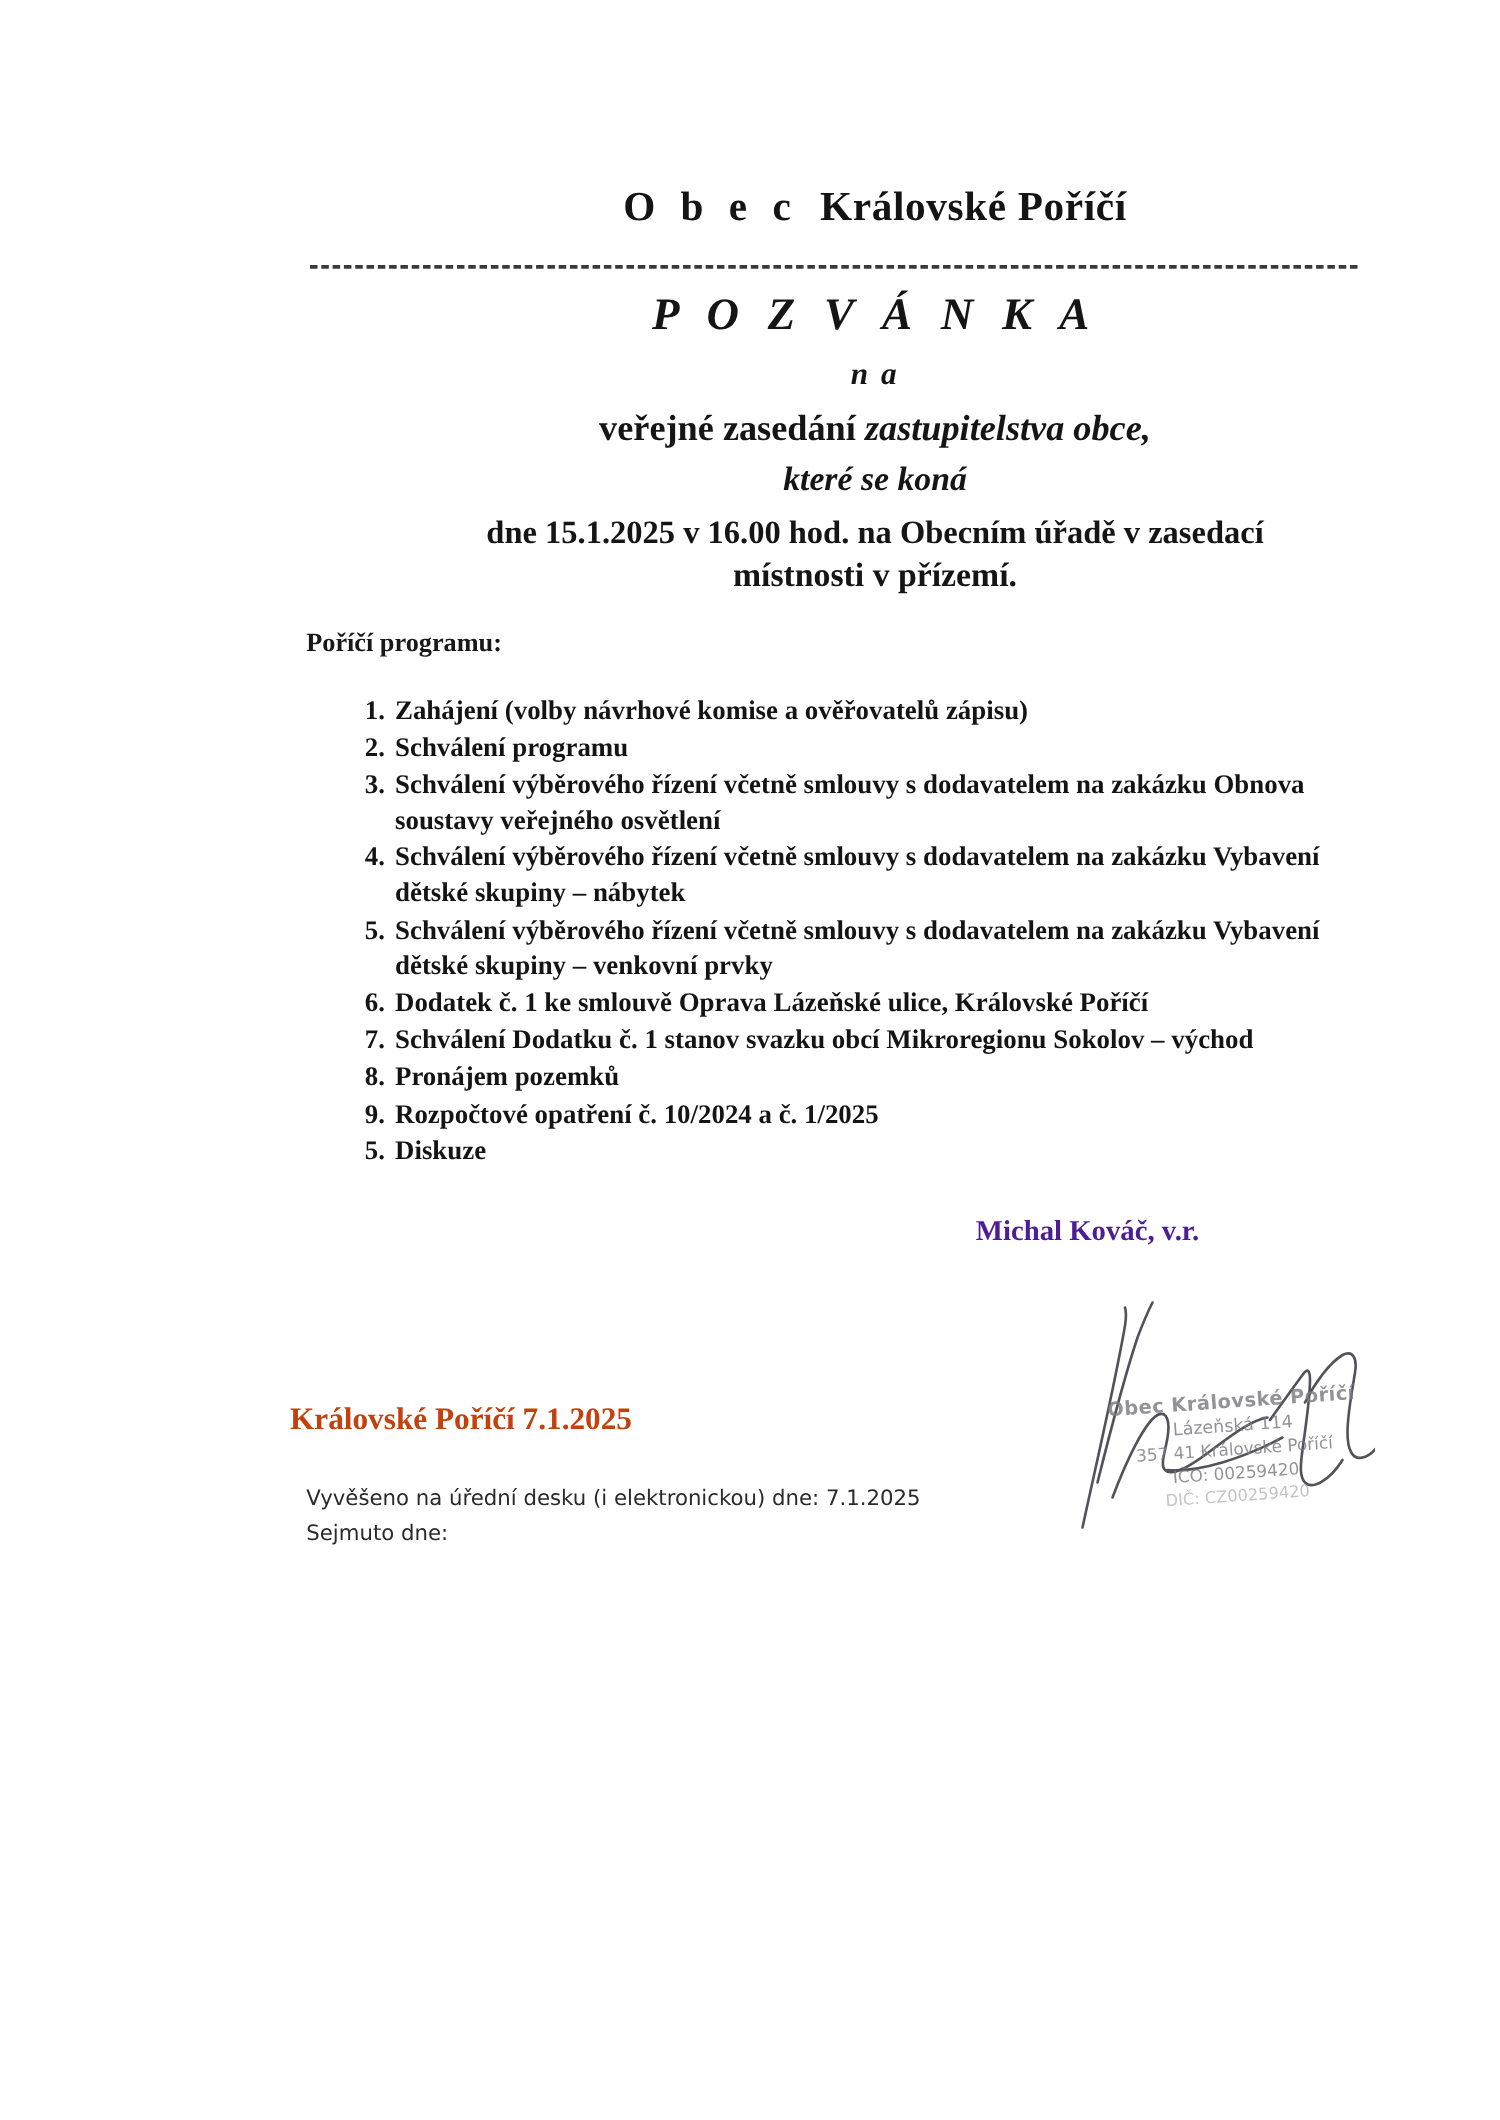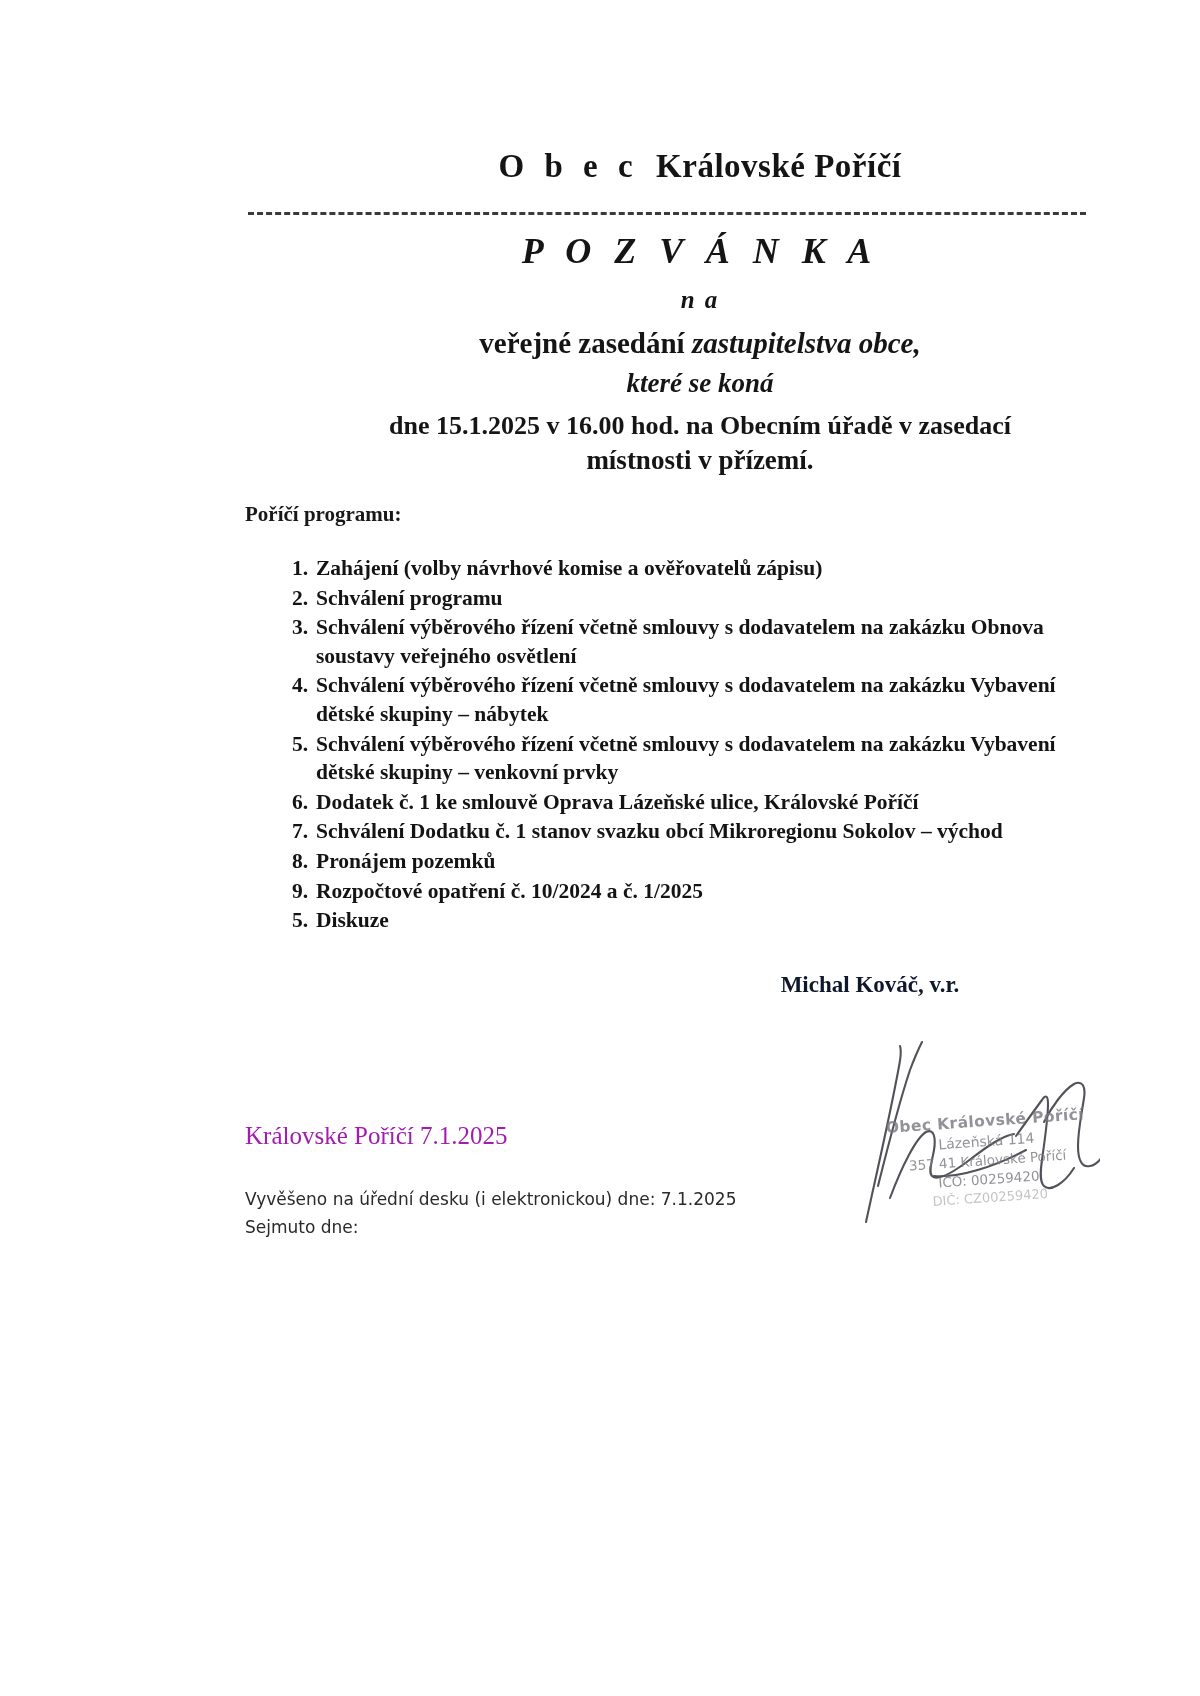--- a/index.html
+++ b/index.html
@@ -136,21 +136,21 @@
   
   .signature {
     position: absolute;
     top: 952px;
     left: 560px;
     width: 420px;
     text-align: center;
     font-size: 23px;
     font-weight: bold;
     line-height: 1.45;
-    color: #0f172a;
+    color: #4c1d95;
   }
 
   
   .handsig {
     position: absolute;
     top: 1010px;
     left: 730px;
     width: 290px;
     height: 200px;
     pointer-events: none;
@@ -172,24 +172,24 @@
   .stamp .s1 { font-size: 15.5px; font-weight: bold; letter-spacing: 0.4px; }
   .stamp .s2 { font-size: 14px; margin-top: 3px; }
   .stamp .s3 { font-size: 13.5px; margin-top: 3px; }
   .stamp .s4 { font-size: 13.5px; margin-top: 3px; }
   .stamp .s5 { font-size: 13px; margin-top: 3px; opacity: 0.55; }
 
   
   .place-date {
     position: absolute;
     top: 1106px;
-    left: 145px;
+    left: 132px;
     font-size: 25px;
-    font-weight: normal;
-    color: #a21caf;
+    font-weight: bold;
+    color: #c2410c;
   }
 
   
   .posting {
     position: absolute;
     top: 1170px;
     left: 145px;
     font-family: "DejaVu Sans", "Liberation Sans", sans-serif;
     font-size: 17px;
     line-height: 1.62;

